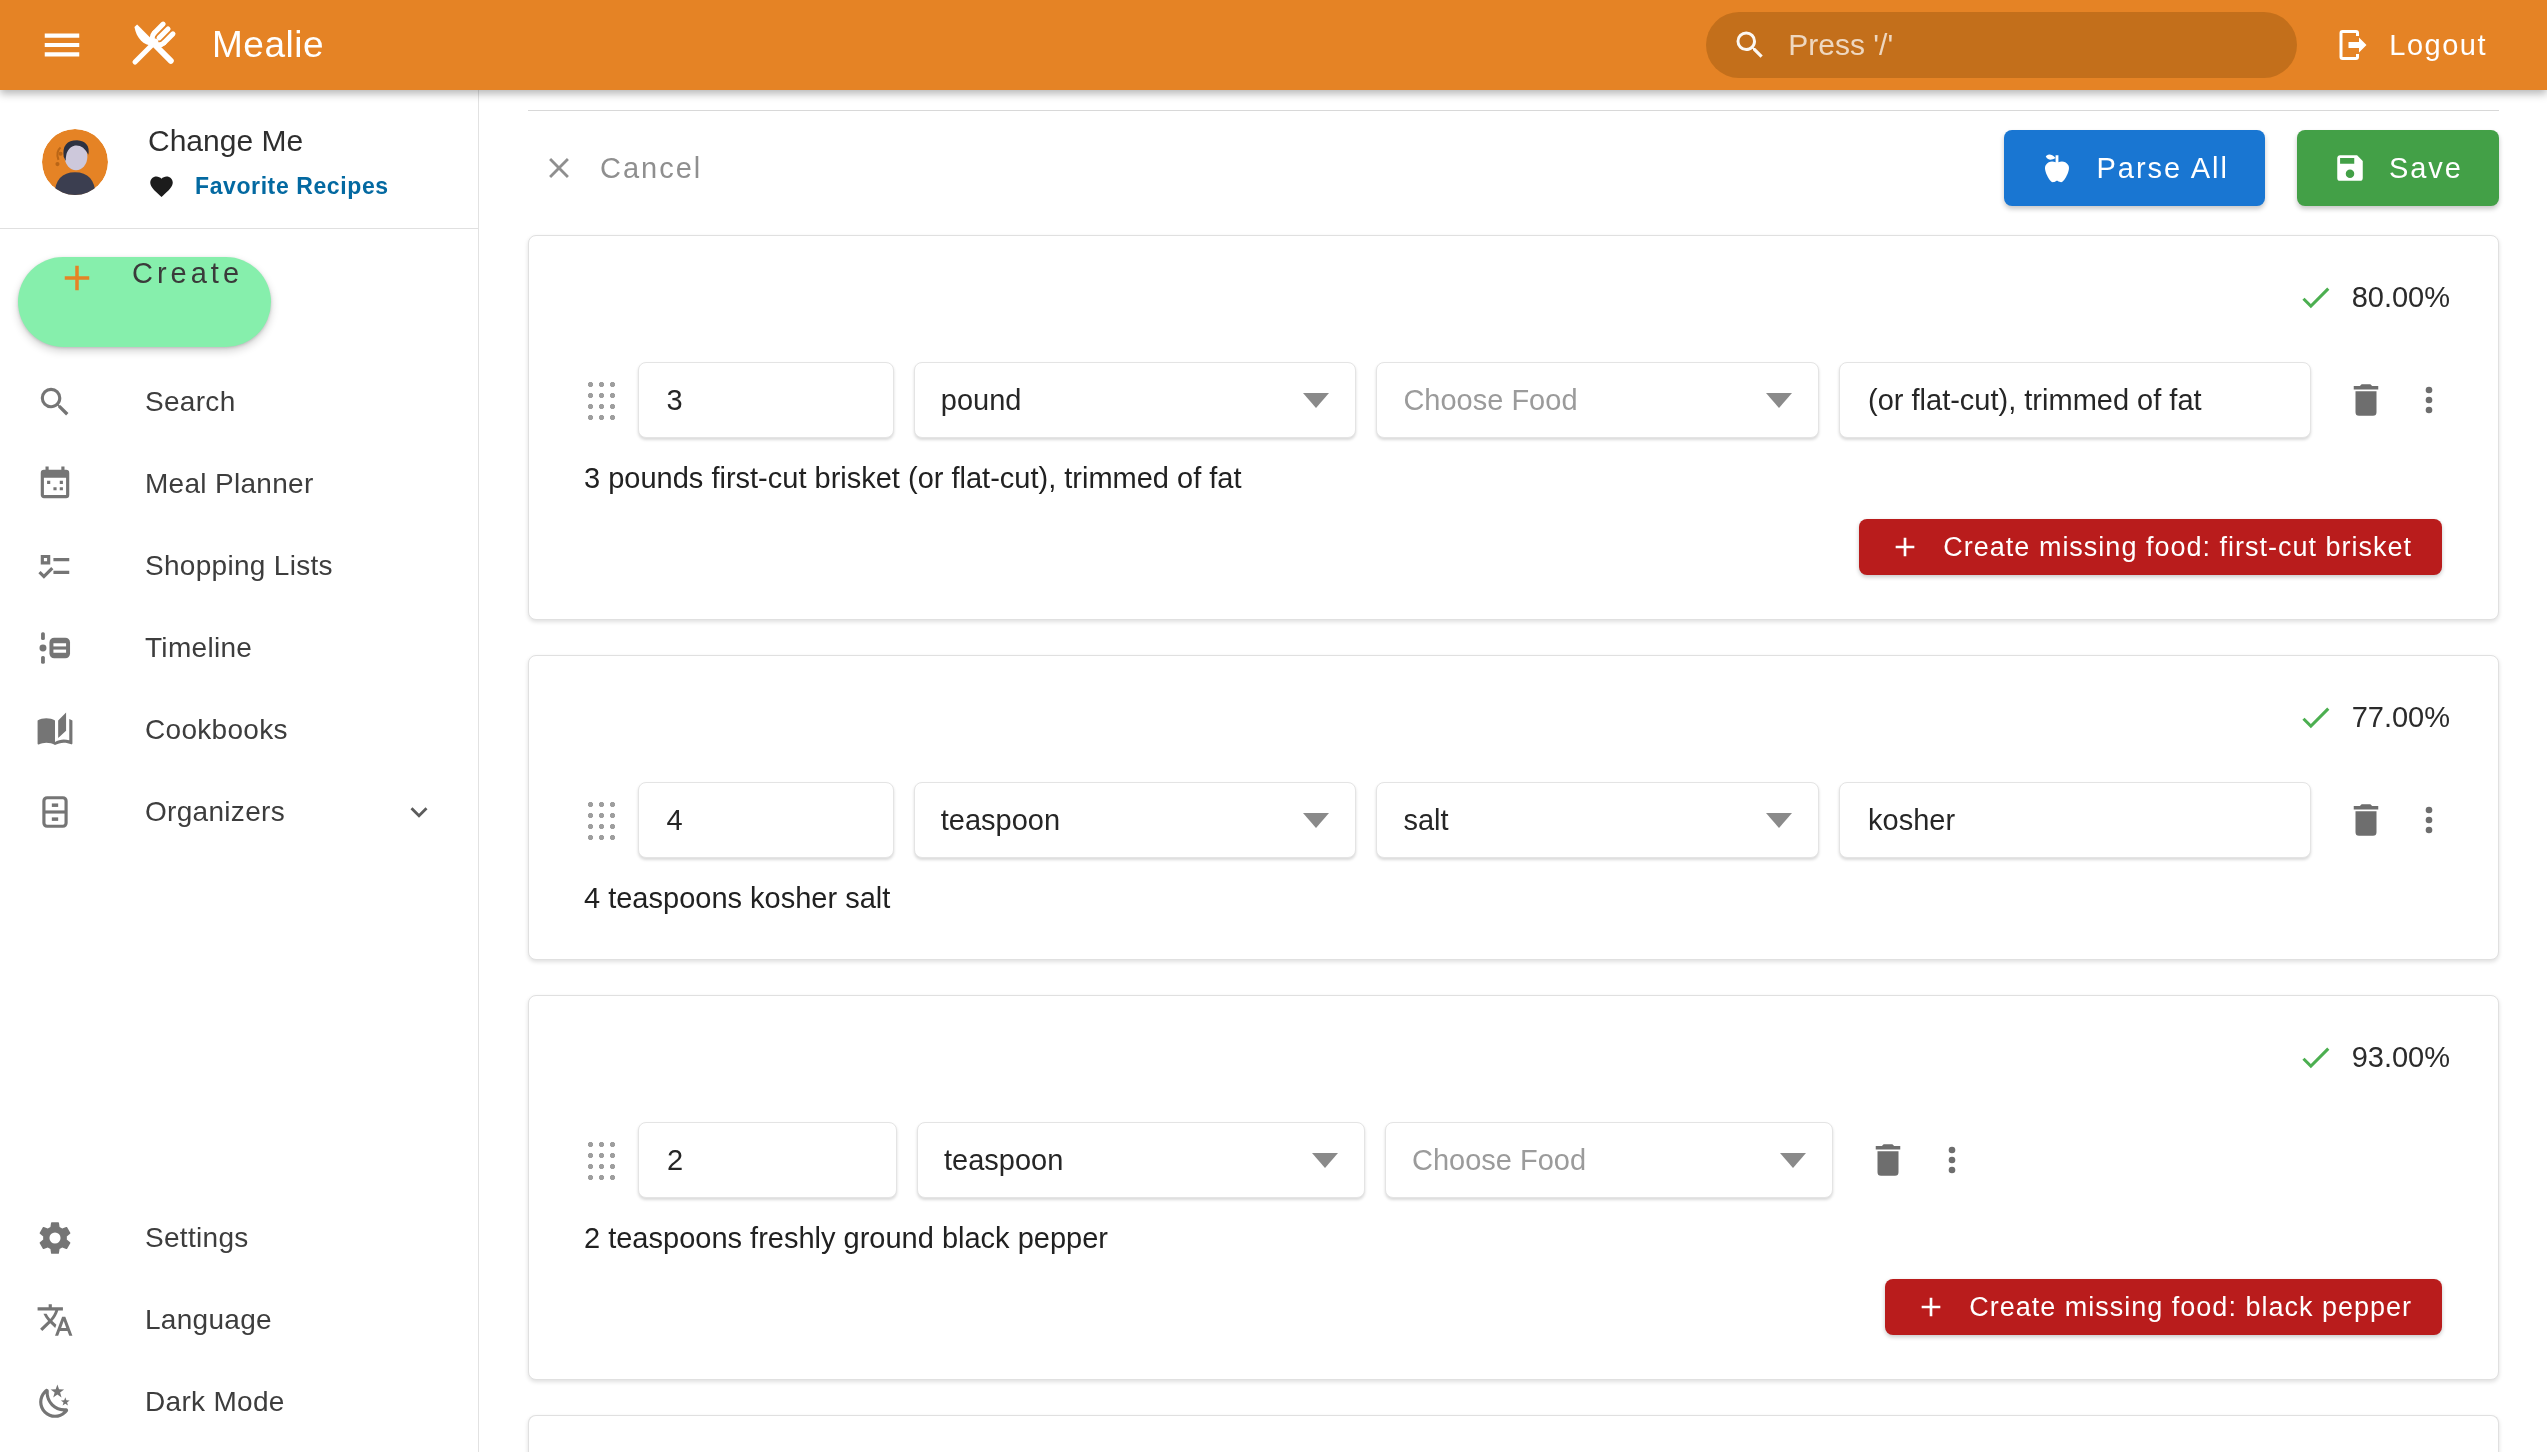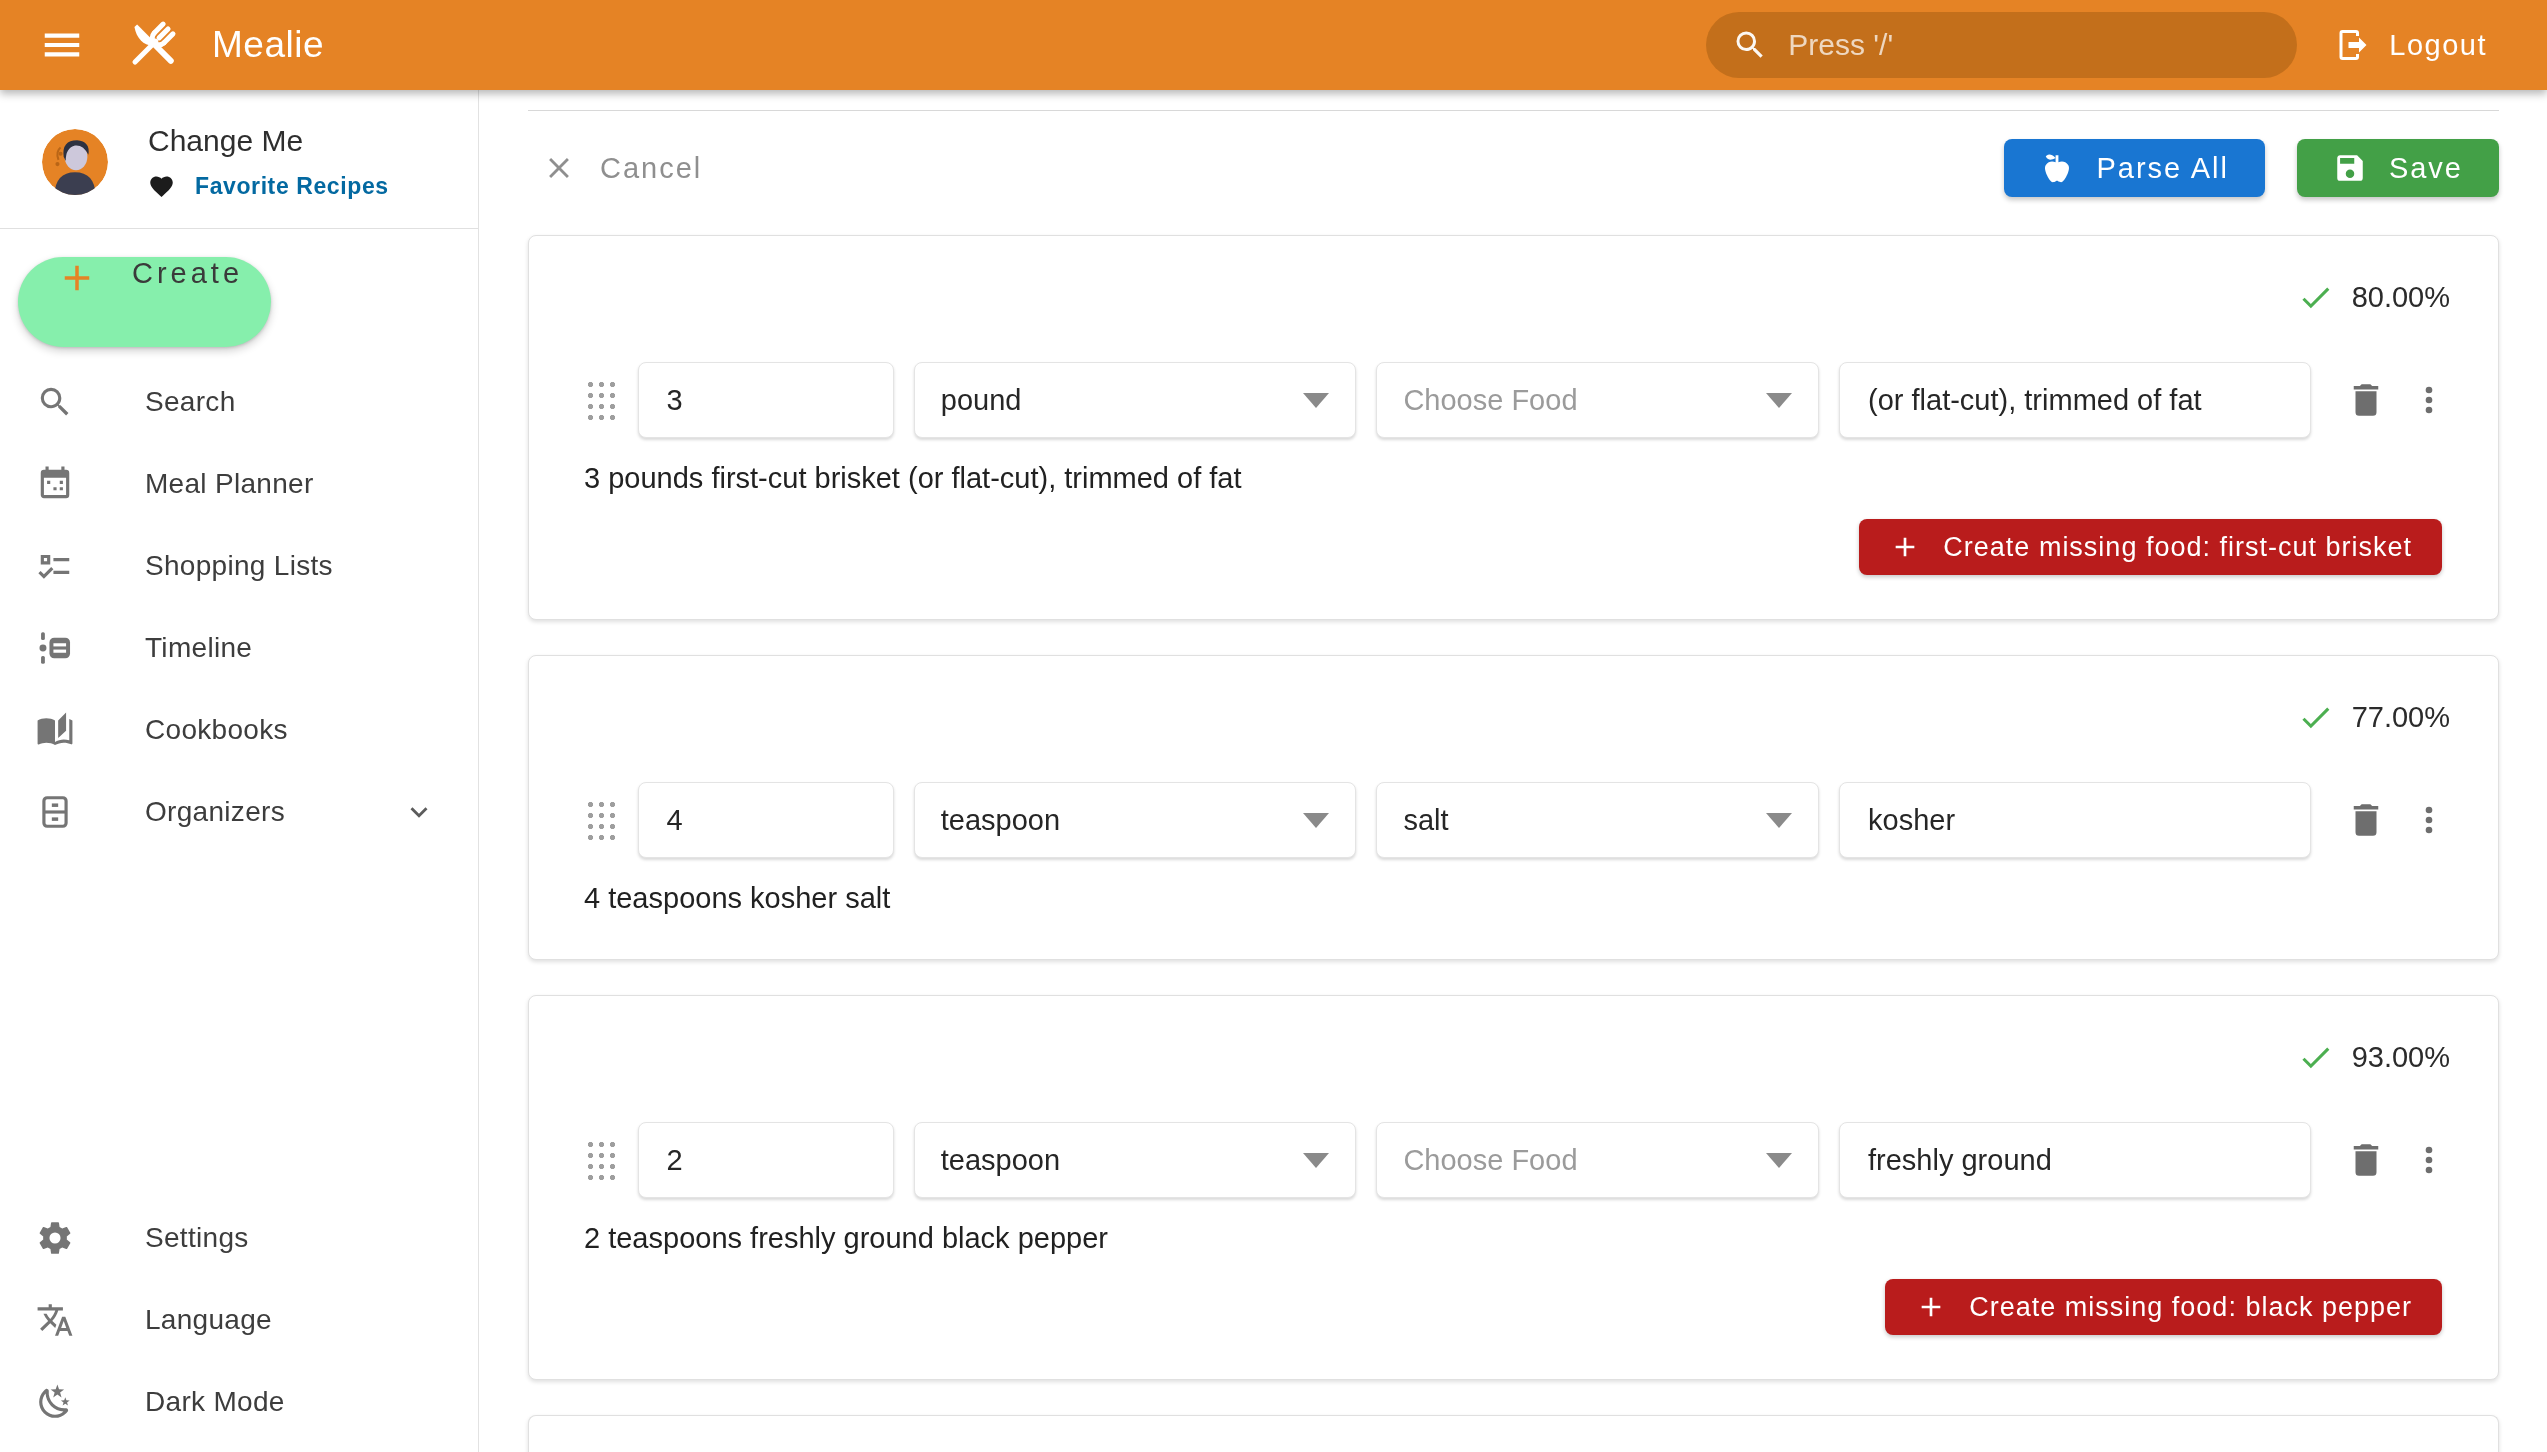--- a/index.html
+++ b/index.html
@@ -43,21 +43,21 @@
   .nav-chevron { margin-left:auto; margin-right:42px; }
   .sidebar-footer { position:absolute; left:0; right:1px; bottom:10px; background:#fff; }
 
   
   .main { position:absolute; top:90px; left:480px; right:0; bottom:0; padding:0 48px; overflow:hidden; background:#fff; }
   .top-hairline { height:1px; background:#d8d8d8; margin-top:20px; }
   .toolbar { margin-top:22px; height:70px; display:flex; align-items:center; }
   .cancel-btn { display:flex; align-items:center; gap:24px; color:#8f8f8f; font-size:29px;
                 font-weight:500; letter-spacing:2px; padding:0 14px; cursor:pointer; }
   .toolbar-spacer { flex:1; }
-  .btn { height:58px; border-radius:8px; display:flex; align-items:center; gap:22px; padding:0 36px;
+  .btn { height:76px; border-radius:8px; display:flex; align-items:center; gap:22px; padding:0 36px;
          color:#fff; font-size:29px; font-weight:500; letter-spacing:2px; cursor:pointer;
          box-shadow:0 3px 5px rgba(0,0,0,0.22); border:none; }
   .parse-btn { background:#1976D2; margin-right:32px; }
   .save-btn { background:#43A047; }
 
   .cards { margin-top:32px; display:flex; flex-direction:column; gap:35px; }
   .card { border:1px solid #e0e0e0; border-radius:8px; background:#fff;
           box-shadow:0 2px 4px rgba(0,0,0,0.13); padding-bottom:44px; }
   .conf-row { display:flex; justify-content:flex-end; align-items:center; gap:18px; margin:42px 48px 0 0; height:38px; }
   .conf-value { font-size:29px; color:#2b2b2b; }
@@ -404,23 +404,20 @@
         <input type="text" value="2" style="">
       </label>
       <div class="field select">
         <span>teaspoon</span>
         <span class="caret"></span>
       </div>
       <div class="field select">
         <span class="placeholder">Choose Food</span>
         <span class="caret"></span>
       </div>
-      <label class="field note">
-        <input type="text" value="freshly ground" style="">
-      </label>
       <button class="icon-btn">
         <svg width="42" height="42" viewBox="0 0 24 24">
                 <path fill="#6e6e6e" d="M19,4H15.5L14.5,3H9.5L8.5,4H5V6H19M6,19A2,2 0 0,0 8,21H16A2,2 0 0,0 18,19V7H6V19Z"></path>
               </svg>
       </button>
       <button class="icon-btn">
         <svg width="40" height="40" viewBox="0 0 24 24">
                 <path fill="#6e6e6e" d="M12,16A2,2 0 0,1 14,18A2,2 0 0,1 12,20A2,2 0 0,1 10,18A2,2 0 0,1 12,16M12,10A2,2 0 0,1 14,12A2,2 0 0,1 12,14A2,2 0 0,1 10,12A2,2 0 0,1 12,10M12,4A2,2 0 0,1 14,6A2,2 0 0,1 12,8A2,2 0 0,1 10,6A2,2 0 0,1 12,4Z"></path>
               </svg>
       </button>

